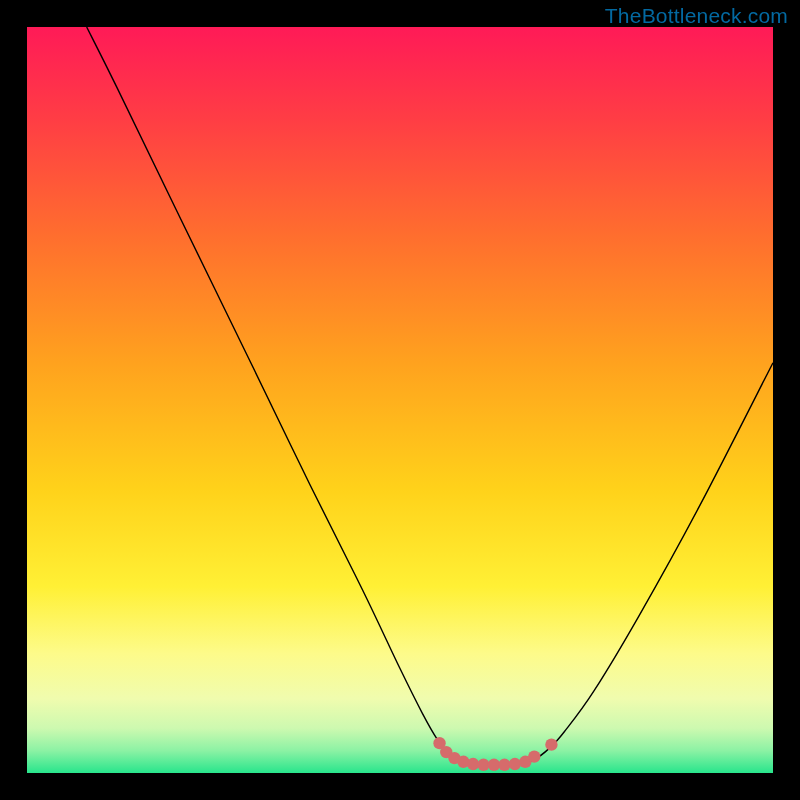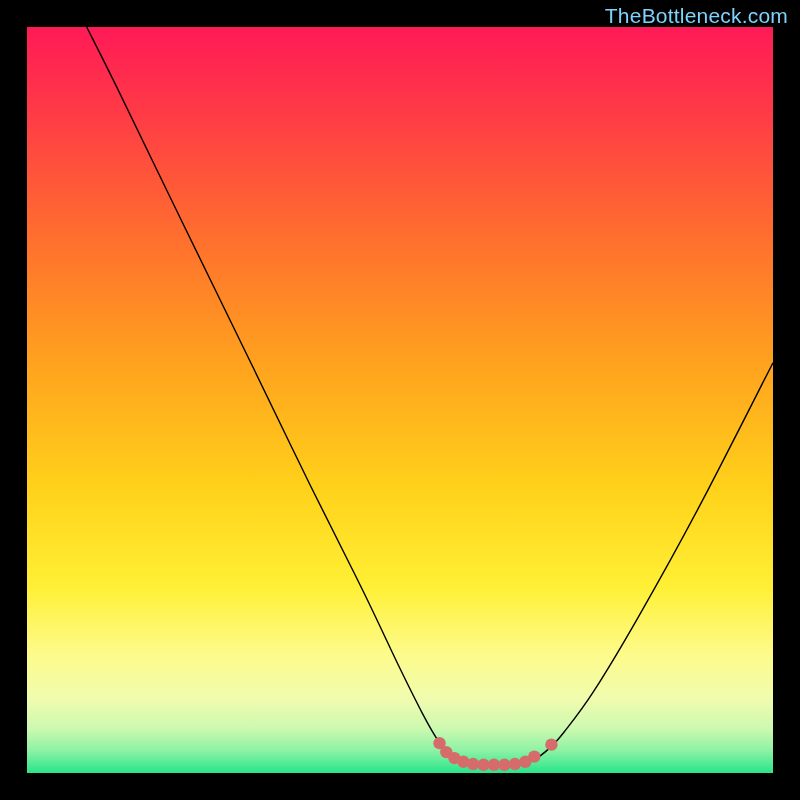--- a/index.html
+++ b/index.html
@@ -23,21 +23,21 @@
     position: absolute;
     top: 27px;
     left: 27px;
     width: 746px;
     height: 746px;
   }
   .watermark {
     position: absolute;
     top: 4px;
     right: 12px;
-    color: #7dd3fc;
+    color: #0369a1;
     font-size: 21px;
     letter-spacing: 0.2px;
     font-weight: 400;
     user-select: none;
   }
   svg { display: block; }
 </style>
 </head>
 <body>
 

